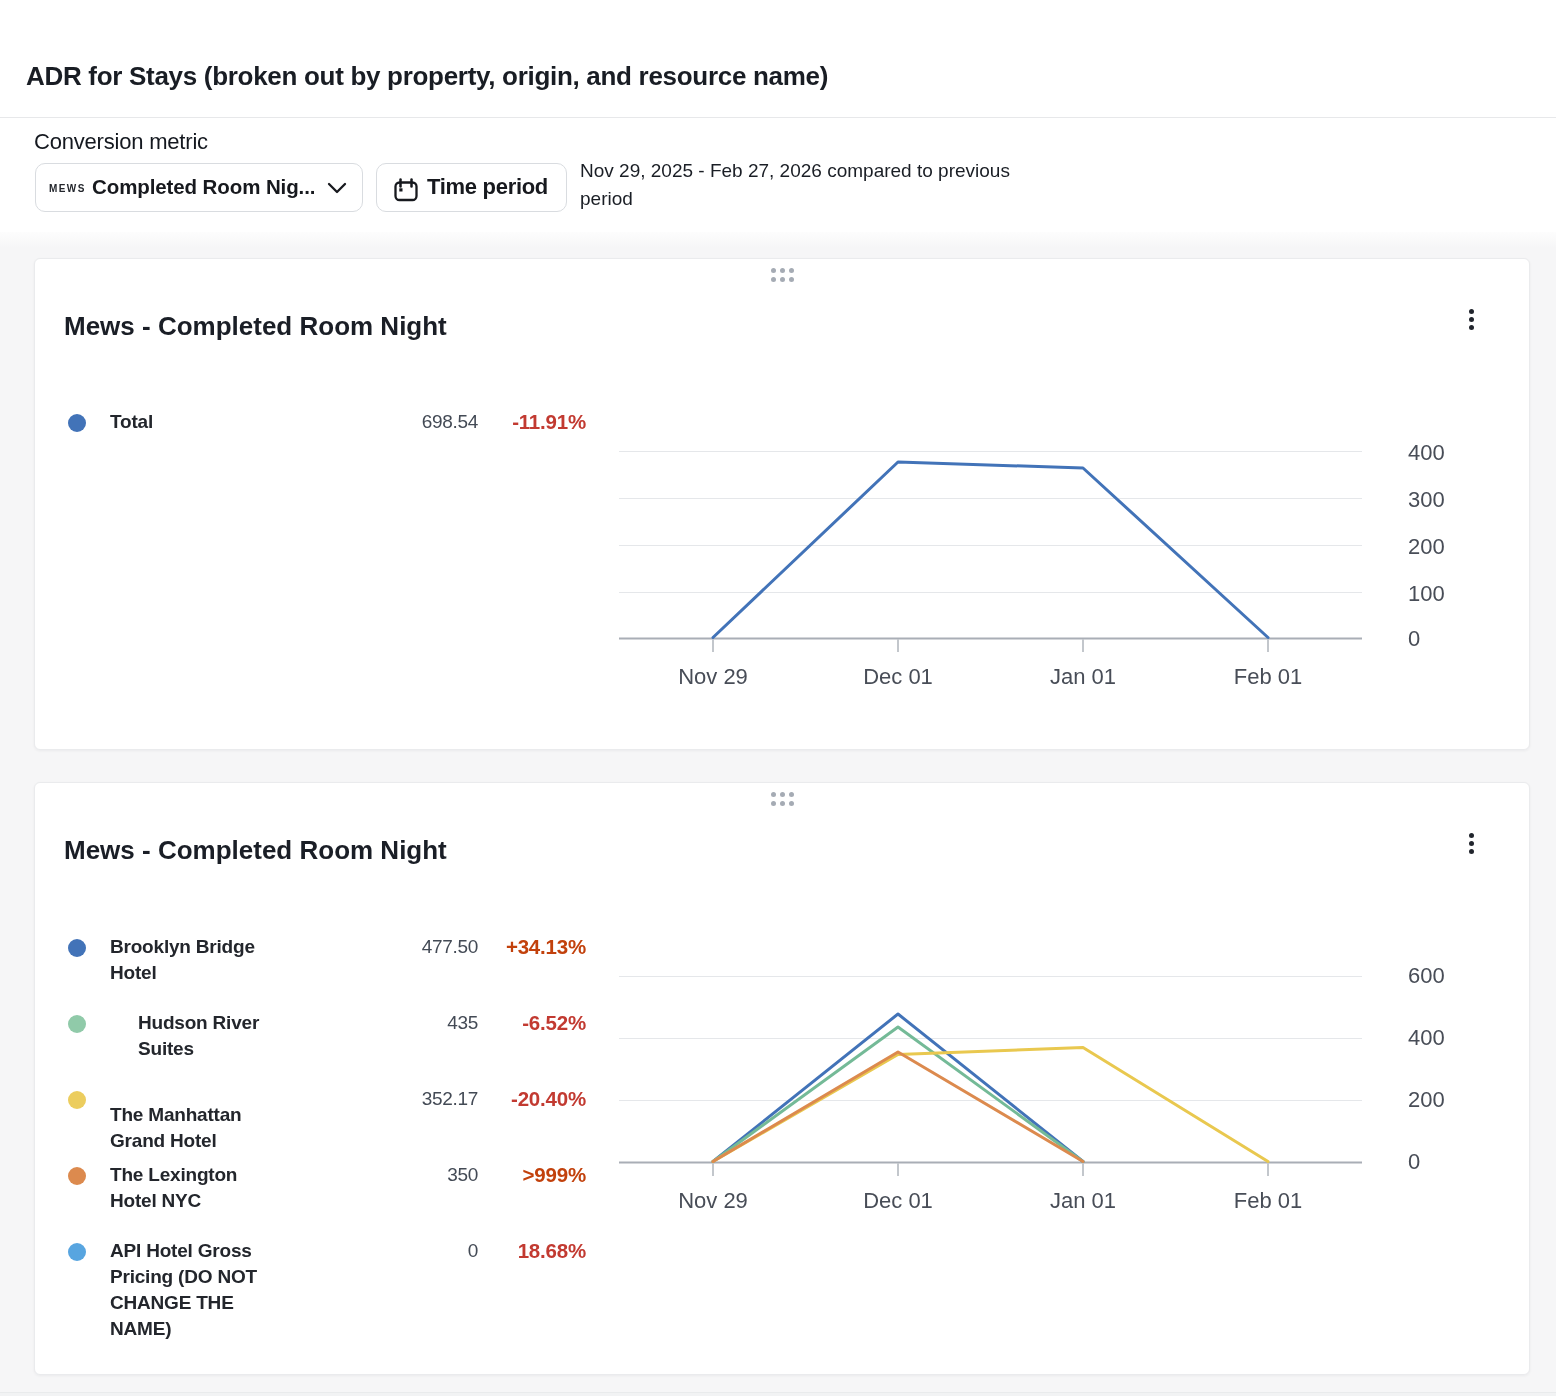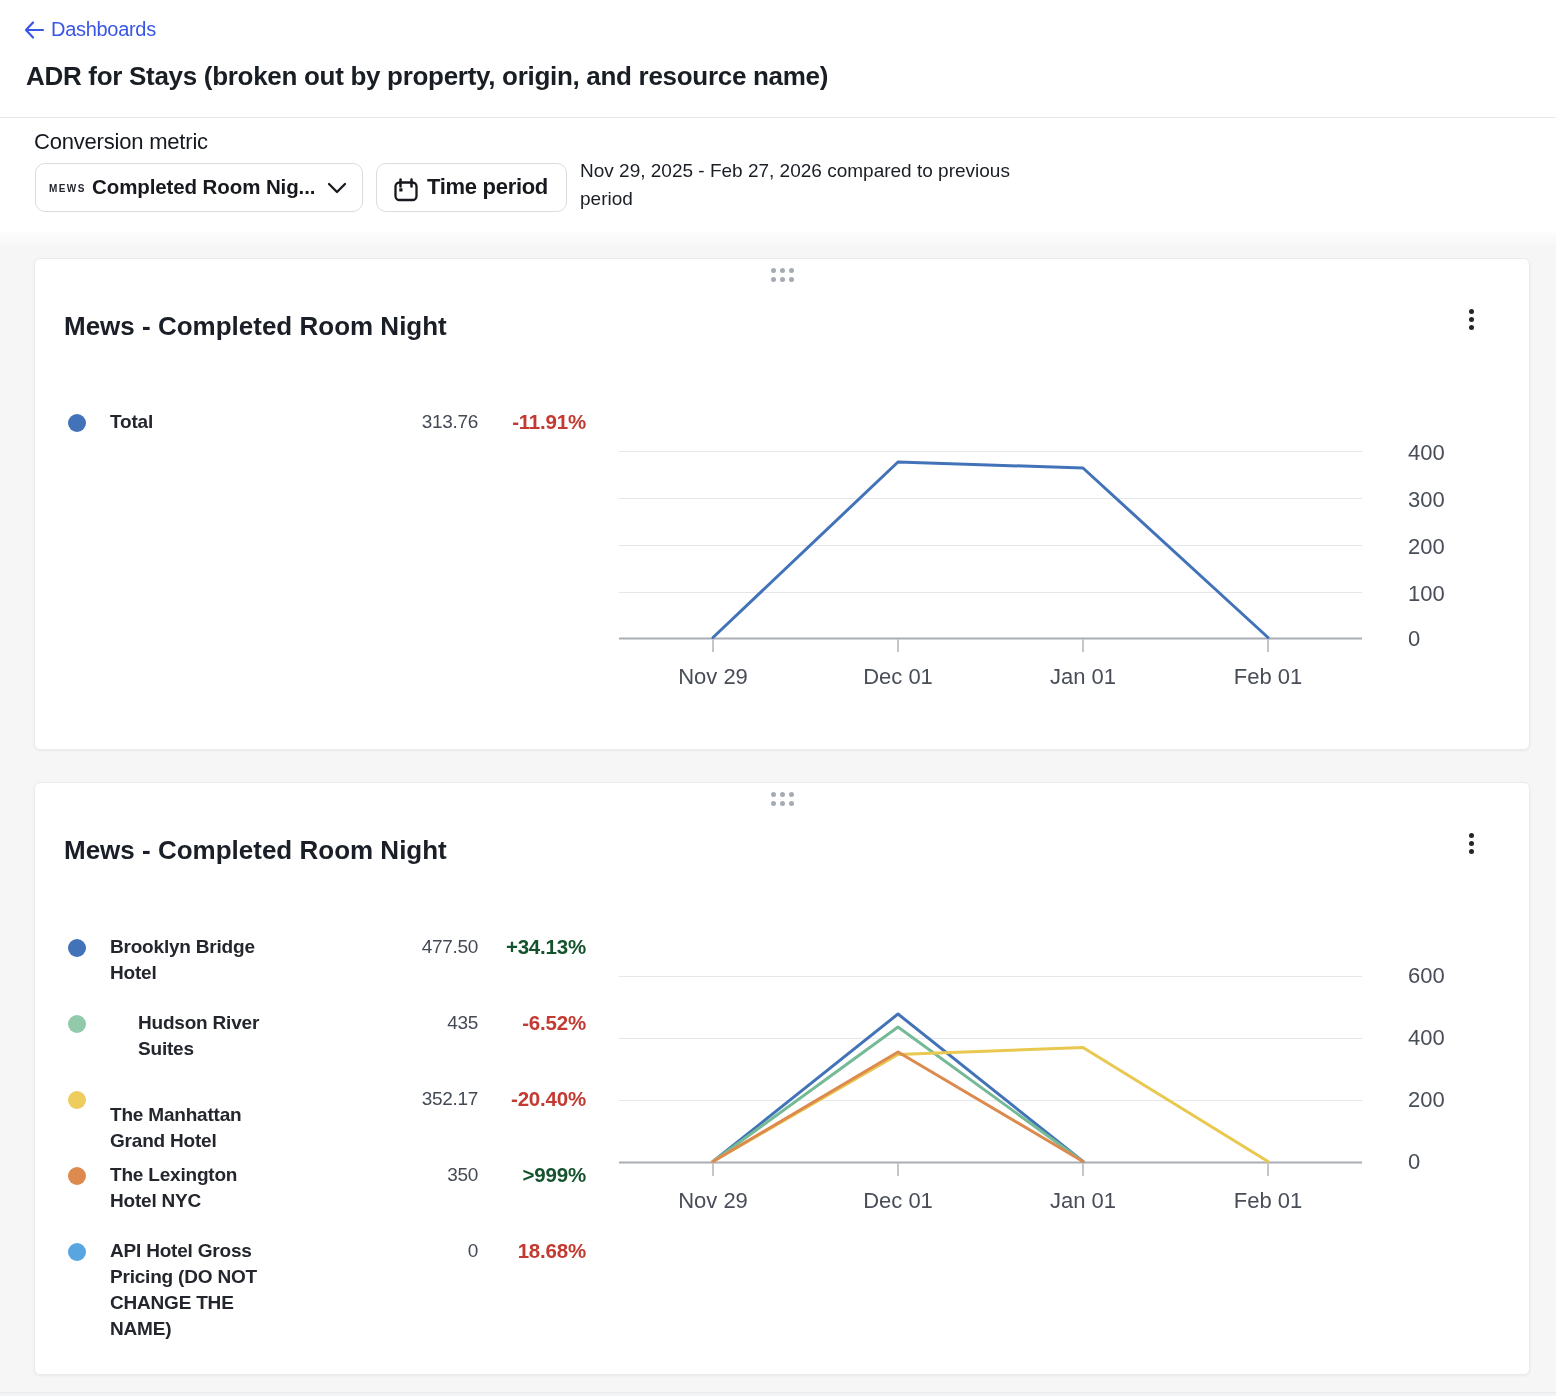--- a/index.html
+++ b/index.html
@@ -15,33 +15,27 @@
   .cardtitle { position:absolute; left:29px; font-size:26px; font-weight:700; color:#1a1e26; letter-spacing:0px; }
   .kebab { position:absolute; left:1432px; width:10px; }
   .kebab i { position:absolute; left:2px; width:5px; height:5px; border-radius:50%; background:#21252d; }
   .draghandle { position:absolute; left:736px; top:6px; width:24px; height:18px; }
   .draghandle i { position:absolute; width:5px; height:5px; border-radius:50%; background:#a5abb4; }
   .legendrow { position:absolute; }
   .ldot { position:absolute; left:33px; width:18px; height:18px; border-radius:50%; }
   .llabel { position:absolute; left:75px; width:160px; font-size:19px; font-weight:700; color:#23262c; line-height:26px; letter-spacing:-0.2px;}
   .lval { position:absolute; left:343px; width:100px; text-align:right; font-size:19px; color:#434a55; line-height:26px; letter-spacing:-0.3px; }
   .lpct { position:absolute; left:461px; width:90px; text-align:right; font-size:20.5px; font-weight:700; line-height:26px; letter-spacing:-0.2px;}
-  .green { color:#14532d; }
+  .green { color:#c2410c; }
   .red { color:#c23a31; }
 </style>
 </head>
 <body>
 <div id="page">
 
-  <div class="abs" style="left:25px; top:18px; width:400px; height:26px;">
-    <svg class="abs" style="left:-1px;top:3px" width="21" height="18" viewBox="0 0 21 18">
-      <path d="M9 1.5 L2 9 L9 16.5 M2 9 L19 9" stroke="#3a56e4" stroke-width="2.2" fill="none" stroke-linecap="round" stroke-linejoin="round"></path>
-    </svg>
-    <span class="abs" style="left:26px; top:0; font-size:20px; letter-spacing:-0.3px; color:#3a56e4;">Dashboards</span>
-  </div>
   <div class="abs" style="left:26px; top:61px; font-size:26px; font-weight:700; color:#191d24; letter-spacing:-0.3px;">ADR for Stays (broken out by property, origin, and resource name)</div>
   <div class="abs" style="left:0; top:117px; width:1556px; height:1px; background:#e7e8ea;"></div>
 
   <div class="abs" style="left:34px; top:129px; font-size:22px; letter-spacing:-0.2px; color:#14181f;">Conversion metric</div>
 
   <div class="abs" style="left:35px; top:163px; width:328px; height:49px; background:#fff; border:1px solid #d9dce0; border-radius:10px;">
     <span class="abs" style="left:13px; top:19px; font-size:10px; font-weight:700; letter-spacing:1.4px; color:#23262c;">MEWS</span>
     <span class="abs" style="left:56px; top:11px; font-size:20.5px; font-weight:700; color:#17191e; letter-spacing:-0.1px;">Completed Room Nig...</span>
     <svg class="abs" style="left:290px; top:16px;" width="22" height="16" viewBox="0 0 22 16">
       <path d="M3 4 L11 12 L19 4" stroke="#17191e" stroke-width="2.3" fill="none" stroke-linecap="round" stroke-linejoin="round"></path>
@@ -74,21 +68,21 @@
     <div class="cardtitle" style="top:52px;">Mews - Completed Room Night</div>
     <div class="kebab" style="top:50px; height:26px;">
       <i style="top:0"></i>
         <i style="top:8px"></i>
         <i style="top:16px"></i>
     </div>
 
     <div class="legendrow" style="top:150px;">
       <span class="ldot" style="background:#4273b8; top:4.5px;"></span>
       <span class="llabel" style="top:0;">Total</span>
-      <span class="lval" style="top:0;">313.76</span>
+      <span class="lval" style="top:0;">698.54</span>
       <span class="lpct red" style="top:0;">-11.91%</span>
     </div>
 
     <svg class="abs" style="left:0;top:0;" width="1494" height="490" viewBox="0 0 1494 490">
       <g stroke="#e5e7ea" stroke-width="1">
         <line x1="584" y1="192.5" x2="1327" y2="192.5"></line>
         <line x1="584" y1="239.5" x2="1327" y2="239.5"></line>
         <line x1="584" y1="286.5" x2="1327" y2="286.5"></line>
         <line x1="584" y1="333.5" x2="1327" y2="333.5"></line>
       </g>

